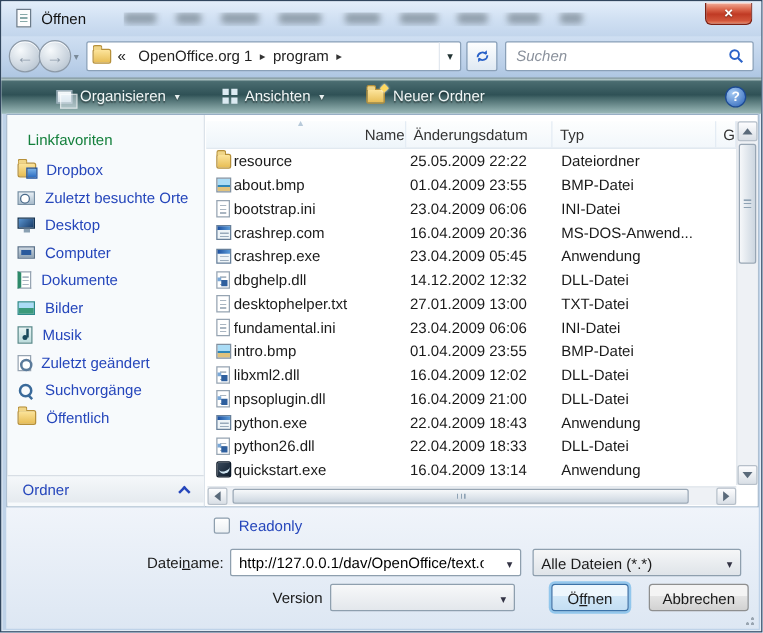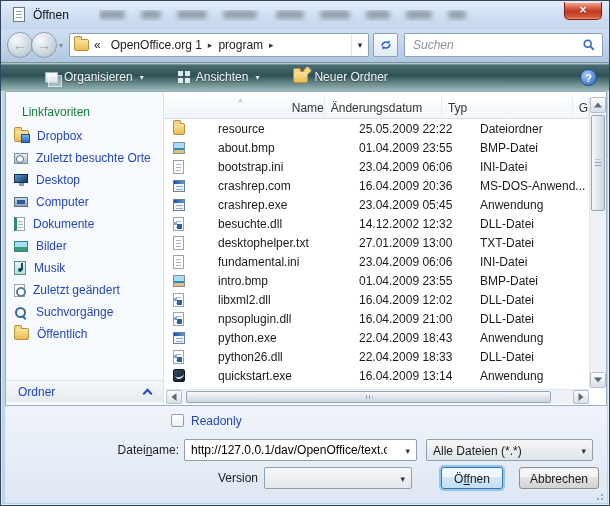--- a/index.html
+++ b/index.html
@@ -157,21 +157,21 @@
   .col{position:relative;border-right:1px solid #e4ecf4;padding:4px 0 0 6px;color:#333;}
   .col.name{width:165px;background:linear-gradient(180deg,#fbfdfe,#eef5fa);text-align:right;}
   .col.date{width:121px;}
   .col.type{width:135px;}
   .col.size{flex:1;}
   .sort-glyph{position:absolute;left:72px;top:-1px;font-size:7px;color:#b8cada;}
 
   .rows{position:absolute;left:0;right:17px;top:27px;}
   .row{height:19px;display:flex;align-items:center;}
   .row .icw{width:20px;padding-left:8px;display:flex;align-items:center;}
-  .row .c-name{width:137px;padding-left:2px;white-space:nowrap;overflow:hidden;margin-left:31px;}
+  .row .c-name{width:137px;padding-left:2px;white-space:nowrap;overflow:hidden;}
   .row .c-date{width:121px;padding-left:6px;}
   .row .c-type{flex:1;padding-left:6px;white-space:nowrap;overflow:hidden;}
 
   
   .vscroll{position:absolute;right:0;top:5px;bottom:17px;width:17px;background:#eef1f5;border-left:1px solid #dfe5ec;}
   .vs-btn{position:absolute;left:0;right:0;height:16px;background:linear-gradient(180deg,#fdfdfe,#d9dfe6);
     border:1px solid #b7c0ca;border-radius:2px;}
   .vs-btn.up{top:0;}
   .vs-btn.down{bottom:0;}
   .tri{position:absolute;left:50%;top:50%;width:0;height:0;border-left:4px solid transparent;border-right:4px solid transparent;}
@@ -423,21 +423,21 @@
             </span>
             <span class="c-name" data-name="file-name">crashrep.exe</span>
             <span class="c-date" data-name="file-date">23.04.2009 05:45</span>
             <span class="c-type" data-name="file-type">Anwendung</span>
           </div>
 
           <div class="row" data-name="file-row">
             <span class="icw">
               <span data-name="dll-file-icon"></span>
             </span>
-            <span class="c-name" data-name="file-name">besuchte.dll</span>
+            <span class="c-name" data-name="file-name">dbghelp.dll</span>
             <span class="c-date" data-name="file-date">14.12.2002 12:32</span>
             <span class="c-type" data-name="file-type">DLL-Datei</span>
           </div>
 
           <div class="row" data-name="file-row">
             <span class="icw">
               <span data-name="txt-file-icon"></span>
             </span>
             <span class="c-name" data-name="file-name">desktophelper.txt</span>
             <span class="c-date" data-name="file-date">27.01.2009 13:00</span>

